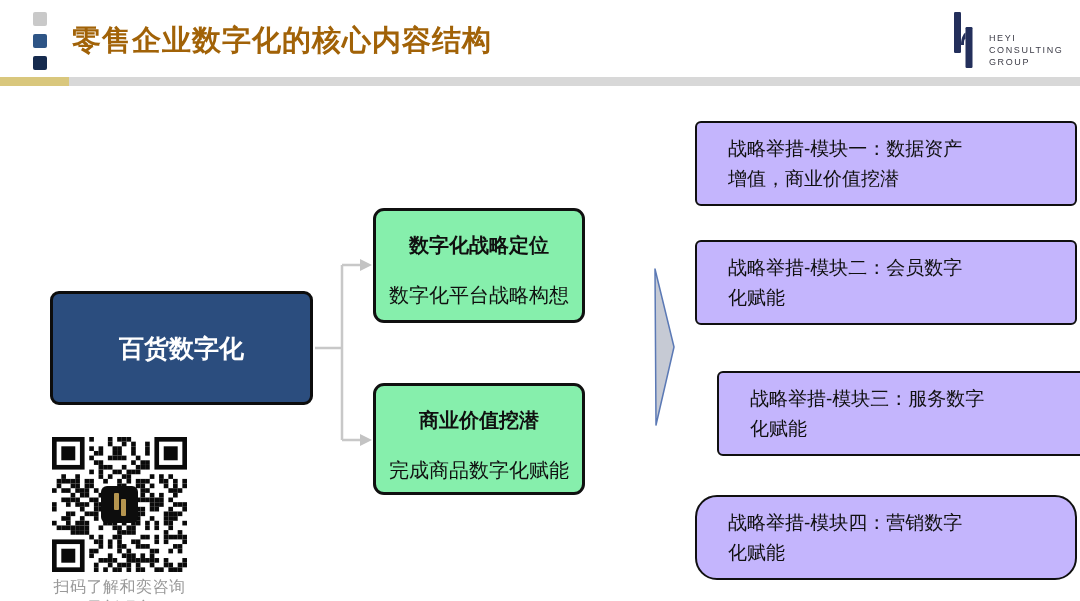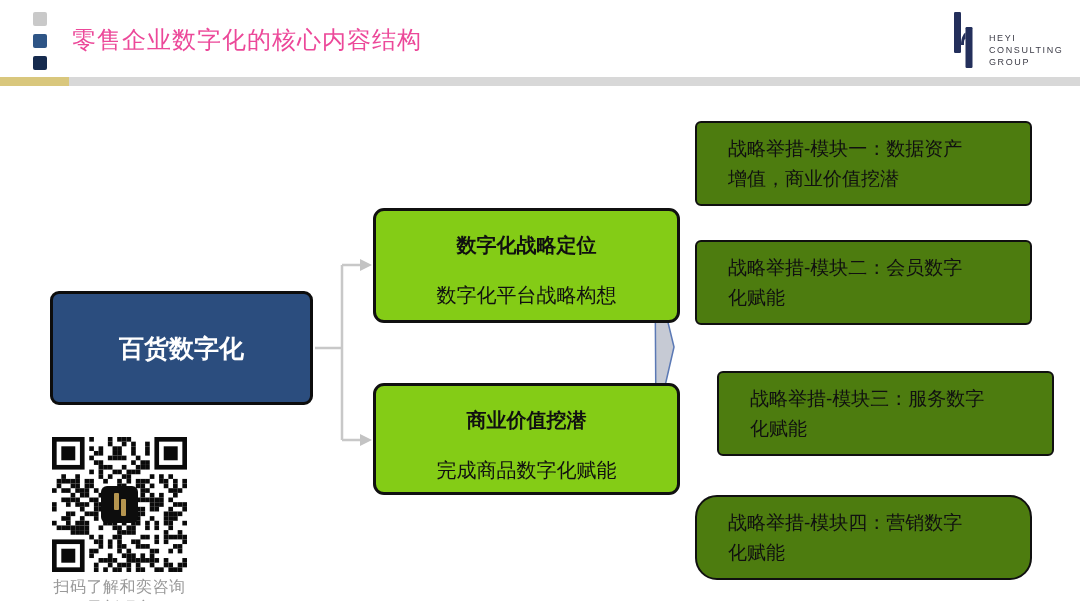--- a/index.html
+++ b/index.html
@@ -5,44 +5,44 @@
   html,body{margin:0;padding:0;background:#ffffff;}
   body{width:1080px;height:601px;overflow:hidden;
        font-family:"Liberation Sans","DejaVu Sans",sans-serif;}
   .slide{position:relative;width:1080px;height:601px;background:#ffffff;}
 
   
   .hdr-sq{position:absolute;left:33px;width:14px;height:14px;border-radius:2px;}
   .hdr-sq.s1{top:12px;background:#c9c9c9;}
   .hdr-sq.s2{top:34px;background:#2e5586;}
   .hdr-sq.s3{top:56px;background:#152a4e;}
-  .page-title{position:absolute;left:72px;top:22px;font-size:24px;line-height:36px;
-              font-weight:normal;color:#ec4899;letter-spacing:1px;white-space:nowrap;}
+  .page-title{position:absolute;left:72px;top:22px;font-size:29px;line-height:36px;
+              font-weight:bold;color:#a16207;letter-spacing:1px;white-space:nowrap;}
   .logo{position:absolute;left:952px;top:12px;display:flex;align-items:flex-end;}
   .logo-mark{width:26px;height:56px;}
   .logo-text{margin-left:11px;margin-top:9px;color:#3b3b46;font-size:9px;
              letter-spacing:1.6px;line-height:12px;font-weight:500;}
   .hdr-bar{position:absolute;top:77px;left:0;height:9px;}
   .hdr-bar.gold{width:69px;background:#d9c77d;}
   .hdr-bar.gray{left:69px;width:1011px;background:#d8d8d8;}
 
   
   .root-box{position:absolute;left:50px;top:291px;width:263px;height:114px;
             box-sizing:border-box;background:#2b4d7e;border:3px solid #0d0d0d;
             border-radius:9px;display:flex;flex-direction:column;justify-content:center;
             align-items:center;color:#fff;font-weight:bold;font-size:25px;line-height:36px;
             text-align:center;}
-  .mid-box{position:absolute;left:373px;width:307px;box-sizing:border-box;background:#84cc16;
+  .mid-box{position:absolute;left:373px;width:212px;box-sizing:border-box;background:#86efac;
            border:3px solid #101010;border-radius:11px;text-align:center;color:#101010;}
   .mid-box.a{top:208px;height:115px;}
   .mid-box.b{top:383px;height:112px;}
   .mid-title{margin-top:21px;font-size:20px;font-weight:bold;}
   .mid-sub{margin-top:23px;font-size:20px;font-weight:400;}
-  .module-box{position:absolute;left:695px;width:337px;height:85px;box-sizing:border-box;
-              background:#4d7c0f;border:2.5px solid #101010;border-radius:6px;
+  .module-box{position:absolute;left:695px;width:382px;height:85px;box-sizing:border-box;
+              background:#c4b5fd;border:2.5px solid #101010;border-radius:6px;
               display:flex;align-items:center;padding-left:31px;color:#101010;}
   .module-box span{display:block;width:252px;font-size:19px;line-height:30px;text-align:left;}
   .module-box.m1{top:121px;}
   .module-box.m2{top:240px;}
   .module-box.m3{top:371px;margin-left:22px;}
   .module-box.m4{top:495px;border-radius:22px;}
 
   
   .overlay{position:absolute;left:0;top:0;width:1080px;height:601px;pointer-events:none;}
 

